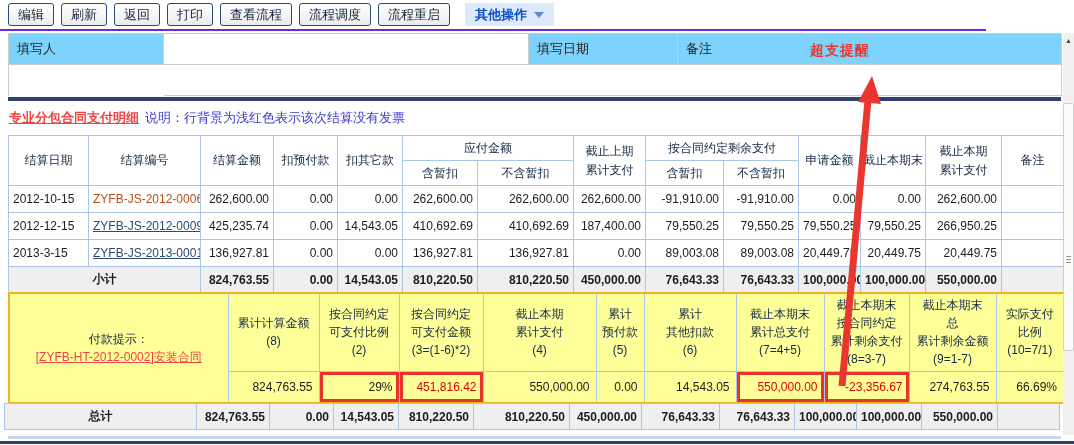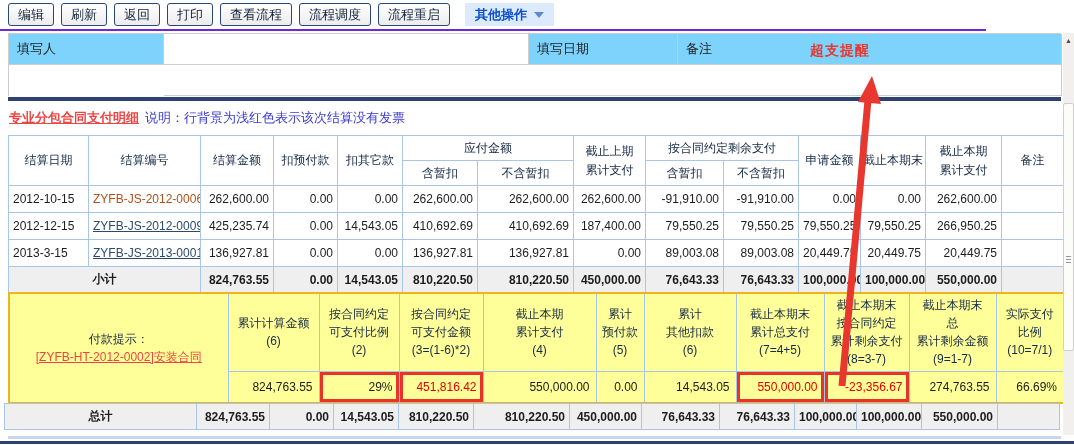--- a/index.html
+++ b/index.html
@@ -281,21 +281,21 @@
         <col style="width:92px">
         <col style="width:88px">
       <col style="width:85px">
         <col style="width:87px">
         <col style="width:68px">
     </colgroup>
     <tbody>
         <tr>
           <th class="tip-cell" rowspan="2"><div>付款提示：</div><a>[ZYFB-HT-2012-0002]安装合同</a></th>
           <th>累计计算金额
-(6)</th>
+(8)</th>
           <th>按合同约定
 可支付比例
 (2)</th>
           <th>按合同约定
 可支付金额
 (3=(1-6)*2)</th>
           <th>截止本期
 累计支付
 (4)</th>
           <th>累计

